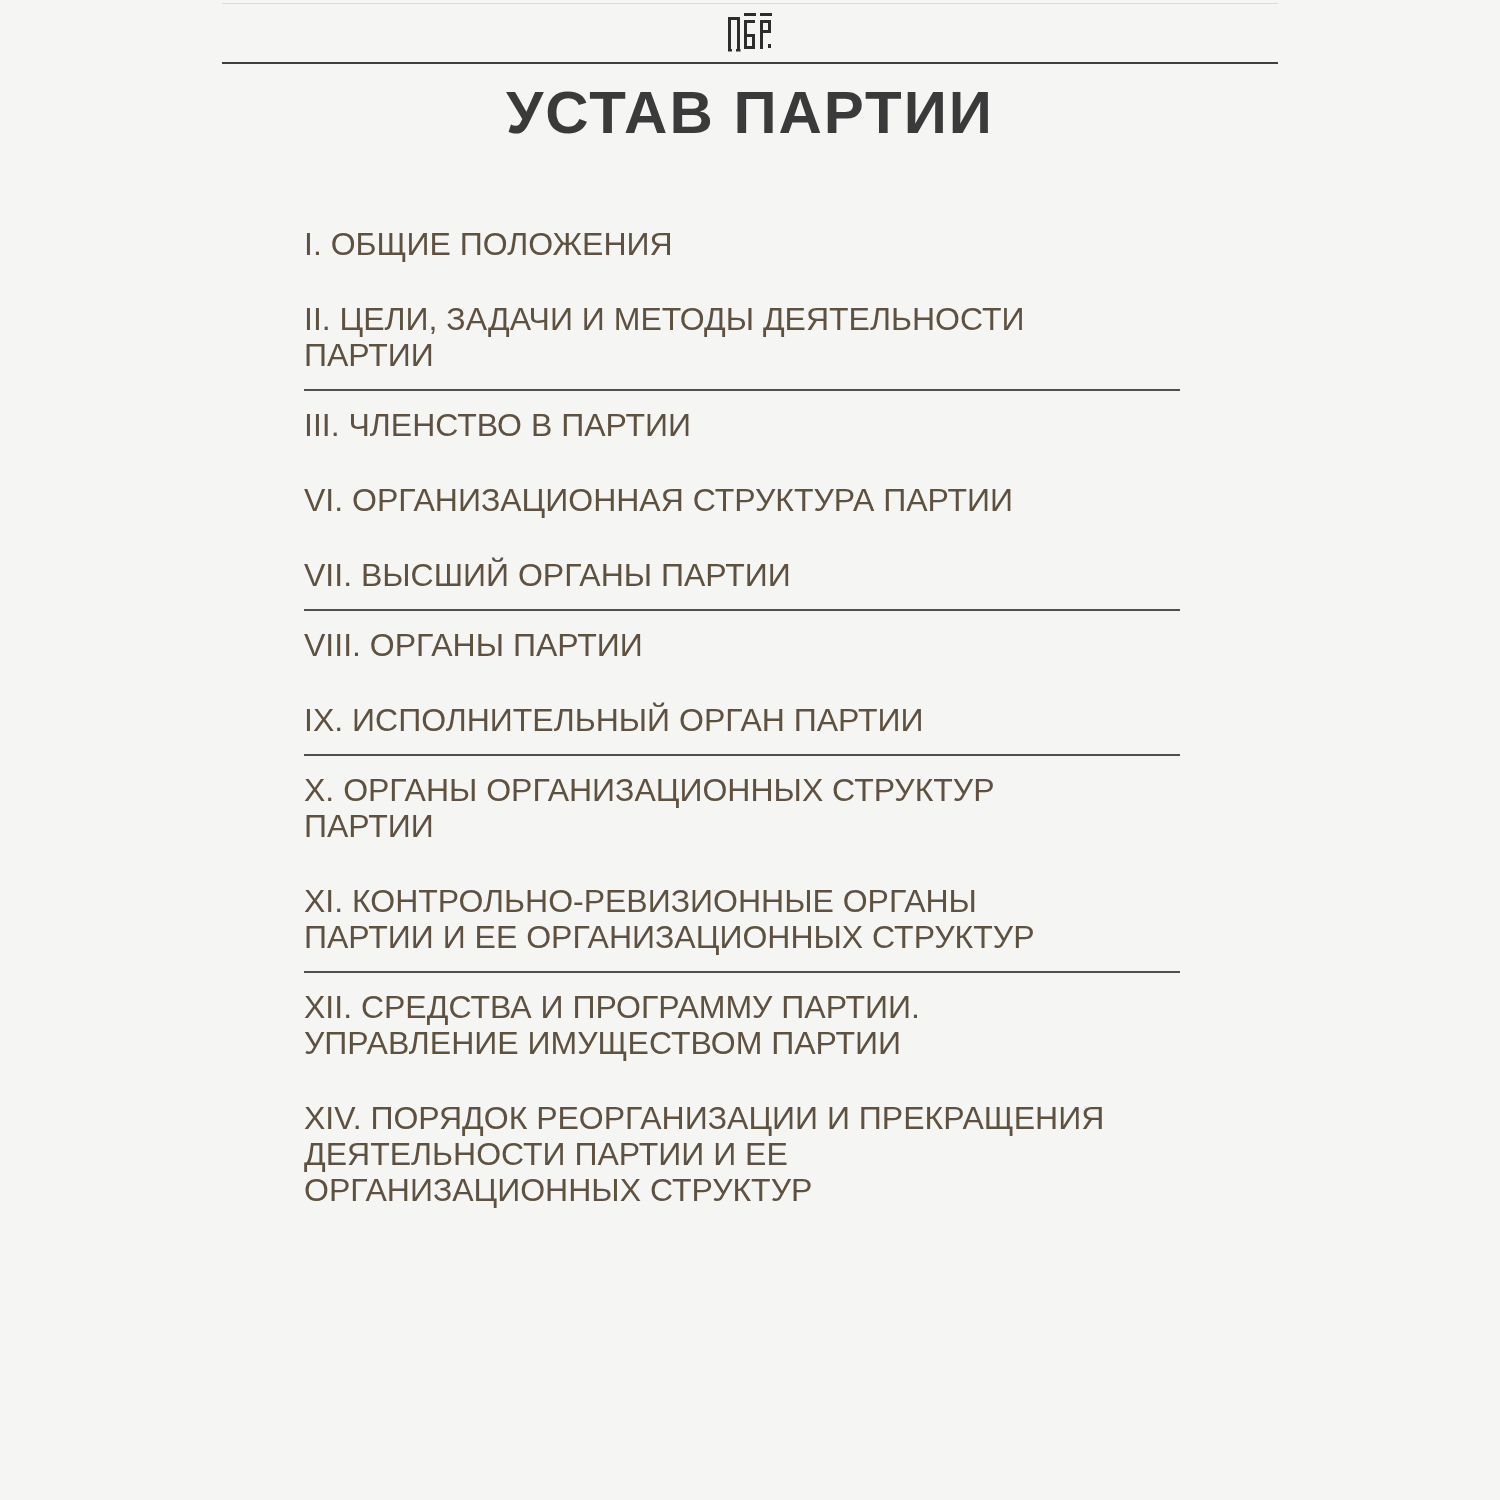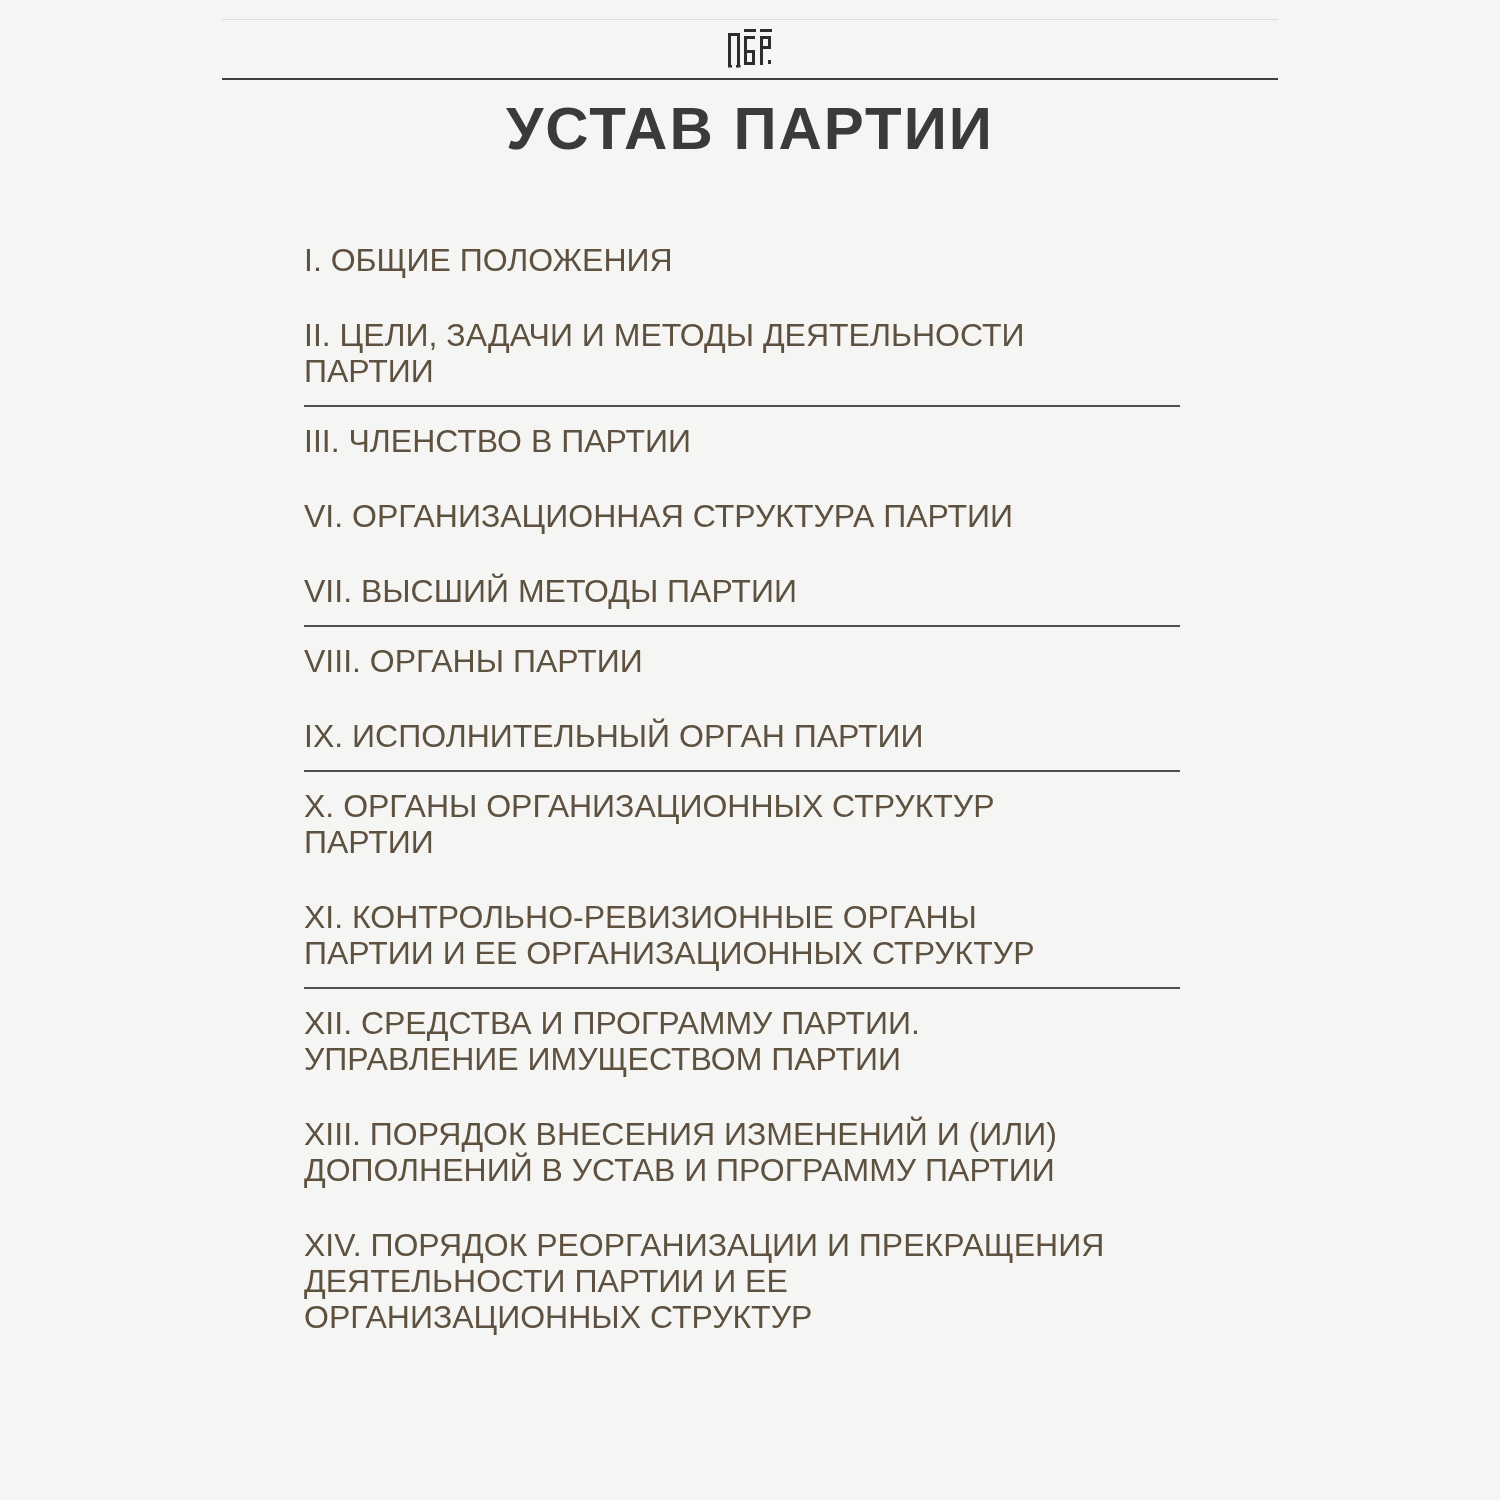--- a/index.html
+++ b/index.html
@@ -14,21 +14,21 @@
   *{box-sizing:border-box;}
   html,body{margin:0;padding:0;}
   body{
     width:1500px;height:1500px;overflow:hidden;
     background:var(--background);
     font-family:"Liberation Sans", sans-serif;
     padding-top:3px;
   }
   .column{
     width:1056px;
-    margin:16px auto;
+    margin:0 auto;
     border-top:1px solid var(--hairline-color);
     padding-top:9px;
   }
   .logo-wrap{
     text-align:center;
     height:40px;
     line-height:0;
   }
   .logo-link{display:inline-block;cursor:pointer;text-decoration:none;}
   .header-rule{
@@ -118,21 +118,21 @@
   </li>
       <li class="toc-item">
     <span class="toc-text">III. ЧЛЕНСТВО В ПАРТИИ</span>
 
   </li>
       <li class="toc-item">
     <span class="toc-text">VI. ОРГАНИЗАЦИОННАЯ СТРУКТУРА ПАРТИИ</span>
 
   </li>
       <li class="toc-item has-rule">
-    <span class="toc-text">VII. ВЫСШИЙ МЕТОДЫ ПАРТИИ</span>
+    <span class="toc-text">VII. ВЫСШИЙ ОРГАНЫ ПАРТИИ</span>
     <div class="rule"></div>
   </li>
       <li class="toc-item">
     <span class="toc-text">VIII. ОРГАНЫ ПАРТИИ</span>
 
   </li>
       <li class="toc-item has-rule">
     <span class="toc-text">IX. ИСПОЛНИТЕЛЬНЫЙ ОРГАН ПАРТИИ</span>
     <div class="rule"></div>
   </li>
@@ -142,22 +142,18 @@
   </li>
       <li class="toc-item has-rule">
     <span class="toc-text">XI. КОНТРОЛЬНО-РЕВИЗИОННЫЕ ОРГАНЫ ПАРТИИ И ЕЕ ОРГАНИЗАЦИОННЫХ СТРУКТУР</span>
     <div class="rule"></div>
   </li>
       <li class="toc-item">
     <span class="toc-text">XII. СРЕДСТВА И ПРОГРАММУ ПАРТИИ. УПРАВЛЕНИЕ ИМУЩЕСТВОМ ПАРТИИ</span>
 
   </li>
       <li class="toc-item">
-    <span class="toc-text">XIII. ПОРЯДОК ВНЕСЕНИЯ ИЗМЕНЕНИЙ И (ИЛИ) ДОПОЛНЕНИЙ В УСТАВ И ПРОГРАММУ ПАРТИИ</span>
-
-  </li>
-      <li class="toc-item">
     <span class="toc-text">XIV. ПОРЯДОК РЕОРГАНИЗАЦИИ И ПРЕКРАЩЕНИЯ ДЕЯТЕЛЬНОСТИ ПАРТИИ И ЕЕ ОРГАНИЗАЦИОННЫХ СТРУКТУР</span>
 
   </li>
     </ul>
 
 </div>
 
 </body></html>

